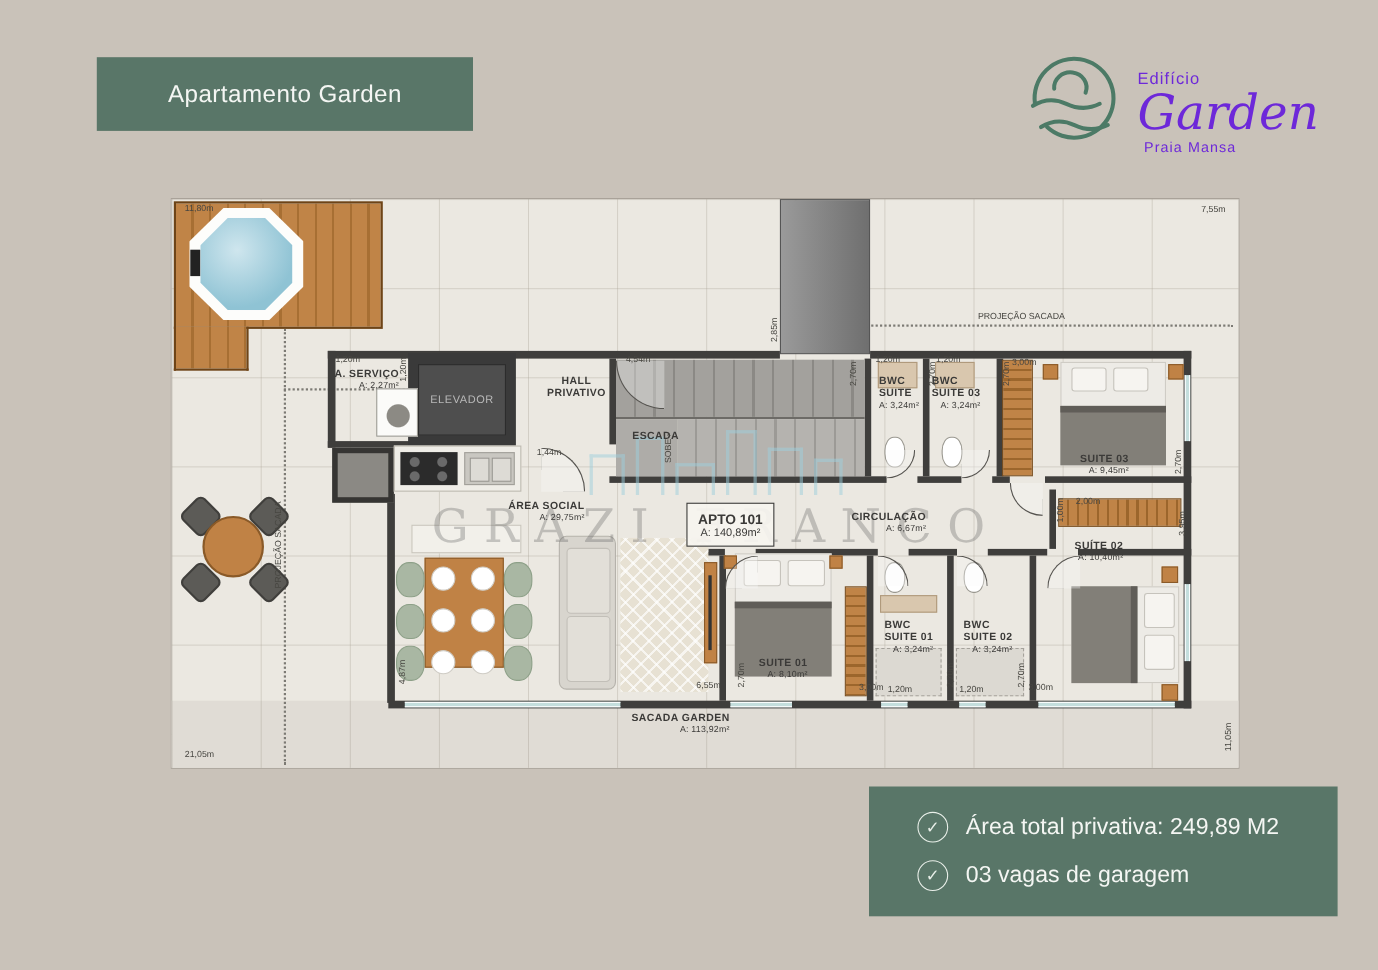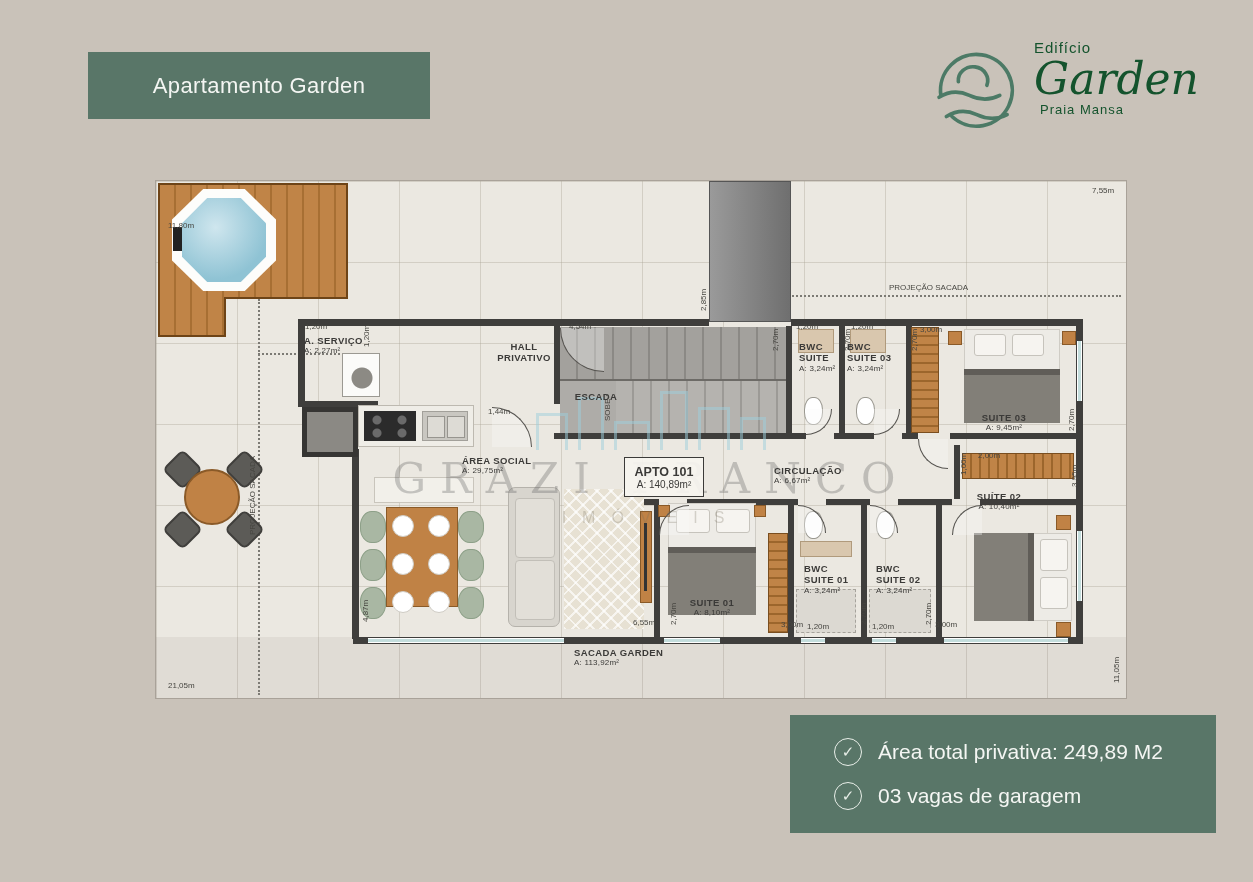--- a/index.html
+++ b/index.html
@@ -6,21 +6,21 @@
   body{width:1253px;height:882px;background:#c9c2b9;position:relative;overflow:hidden;
        font-family:"Liberation Sans",sans-serif;}
   .abs{position:absolute;}
 
   
   .title-box{left:88px;top:52px;width:342px;height:67px;background:#597668;
              display:flex;align-items:center;justify-content:center;}
   .title-box span{color:#f4f6f3;font-size:22px;letter-spacing:.4px;}
 
   
-  .logo{left:928px;top:40px;width:290px;height:100px;display:flex;align-items:flex-start;gap:14px;color:#14532d;}
+  .logo{left:928px;top:40px;width:290px;height:100px;display:flex;align-items:flex-end;gap:14px;color:#6d28d9;}
   .logo-text{display:flex;flex-direction:column;line-height:1;}
   .logo-building{font-size:15px;letter-spacing:1px;}
   .logo-name{font-family:"DejaVu Serif",serif;font-style:italic;font-size:44px;margin:2px 0 2px 0;}
   .logo-loc{font-size:13px;letter-spacing:1px;margin-left:6px;}
 
   
   .info-box{left:790px;top:715px;width:426px;height:118px;background:#597668;
             display:flex;flex-direction:column;justify-content:center;gap:16px;padding-left:44px;box-sizing:border-box;}
   .info-row{display:flex;align-items:center;gap:16px;color:#f4f6f3;font-size:21px;}
   .chk{width:26px;height:26px;border:1.6px solid #e9efe9;border-radius:50%;display:flex;
@@ -96,21 +96,21 @@
   .tvline{left:488px;top:342px;width:3px;height:68px;background:#333;}
 
   .door{position:absolute;border:1.3px solid #55534f;background:rgba(250,250,248,.35);box-sizing:border-box;}
   .d-bl{border-top:none;border-right:none;border-radius:0 0 0 100%;}
   .d-br{border-top:none;border-left:none;border-radius:0 0 100% 0;}
   .d-tl{border-bottom:none;border-right:none;border-radius:100% 0 0 0;}
   .d-tr{border-bottom:none;border-left:none;border-radius:0 100% 0 0;}
 
   
   .rlbl{position:absolute;font-weight:700;font-size:9.5px;color:#3b3a38;letter-spacing:.4px;line-height:1.2;white-space:nowrap;}
-  .rlbl .area{font-weight:400;font-size:8px;letter-spacing:.2px;}
+  .rlbl .area{font-weight:400;font-size:8px;letter-spacing:.2px;text-align:right;}
   .rlbl.ctr{transform:translateX(-50%);text-align:center;}
   .dim{position:absolute;font-size:8px;color:#474641;white-space:nowrap;}
   .dim.rot{transform:rotate(-90deg);transform-origin:left top;}
 
   .badge{left:468px;top:276px;width:78px;height:38px;background:rgba(246,244,239,.92);border:1.6px solid #3b3a38;
          display:flex;flex-direction:column;align-items:center;justify-content:center;}
   .badge .b1{font-size:12.5px;font-weight:700;color:#3b3a38;}
   .badge .b2{font-size:10px;color:#3b3a38;}
 
   
@@ -185,20 +185,25 @@
   <div class="abs wall" style="left:197px;top:456px;width:730px;height:7px;"></div>
 
   <div class="abs win" style="left:212px;top:457px;width:196px;height:5px;"></div>
   <div class="abs win" style="left:508px;top:457px;width:56px;height:5px;"></div>
   <div class="abs win" style="left:645px;top:457px;width:24px;height:5px;"></div>
   <div class="abs win" style="left:716px;top:457px;width:24px;height:5px;"></div>
   <div class="abs win" style="left:788px;top:457px;width:124px;height:5px;"></div>
   <div class="abs winv" style="left:921px;top:160px;width:5px;height:60px;"></div>
   <div class="abs winv" style="left:921px;top:350px;width:5px;height:70px;"></div>
 
+  <div class="abs elev">
+    <div class="elev-in">
+        <span>ELEVADOR</span>
+      </div>
+  </div>
   <div class="abs stairs-a"></div>
   <div class="abs stairs-b"></div>
   <div class="abs landing"></div>
 
   <div class="abs washer"></div>
   <div class="abs nook"></div>
   <div class="abs counter"></div>
   <div class="abs stove"></div>
   <div class="abs sink">
       <i style="left:4px;"></i>
@@ -281,21 +286,20 @@
   <div class="abs wm">
     <div class="wm-sky">
       <i style="width:26px;height:34px;"></i>
         <i style="width:20px;height:50px;"></i>
       <i style="width:30px;height:26px;"></i>
         <i style="width:22px;height:56px;"></i>
       <i style="width:26px;height:40px;"></i>
         <i style="width:20px;height:30px;"></i>
     </div>
     <div class="wm-t1">GRAZI FRANCO</div>
-    <div class="wm-t2">IMÓVEIS</div>
   </div>
 
   <div class="abs badge">
     <div class="b1">APTO 101</div>
     <div class="b2">A: 140,89m²</div>
   </div>
 
   <div id="plan-labels" class="abs" style="left:0;top:0;width:100%;height:100%;">
       <div class="rlbl" style="left: 148px; top: 154px;">
         <div>A. SERVIÇO</div>
@@ -345,21 +349,21 @@
         <div class="area">A: 3,24m²</div>
       </div>
       <div class="rlbl ctr" style="left: 843px; top: 310px;">
         <div>SUÍTE 02</div>
         <div class="area">A: 10,40m²</div>
       </div>
       <div class="rlbl" style="left: 418px; top: 466px;">
         <div>SACADA GARDEN</div>
         <div class="area">A: 113,92m²</div>
       </div>
-      <div class="dim" style="left: 12px; top: 4px; margin-top: 36px;">11,80m</div>
+      <div class="dim" style="left: 12px; top: 4px;">11,80m</div>
       <div class="dim" style="left: 936px; top: 5px;">7,55m</div>
       <div class="dim" style="left: 733px; top: 102px;">PROJEÇÃO SACADA</div>
       <div class="dim rot" style="left: 543px; top: 130px;">2,85m</div>
       <div class="dim" style="left: 413px; top: 141px;">4,54m</div>
       <div class="dim" style="left: 149px; top: 141px;">1,20m</div>
       <div class="dim rot" style="left: 206px; top: 166px;">1,20m</div>
       <div class="dim rot" style="left: 615px; top: 170px;">2,70m</div>
       <div class="dim" style="left: 640px; top: 141px;">1,20m</div>
       <div class="dim rot" style="left: 687px; top: 170px;">2,70m</div>
       <div class="dim" style="left: 695px; top: 141px;">1,20m</div>

